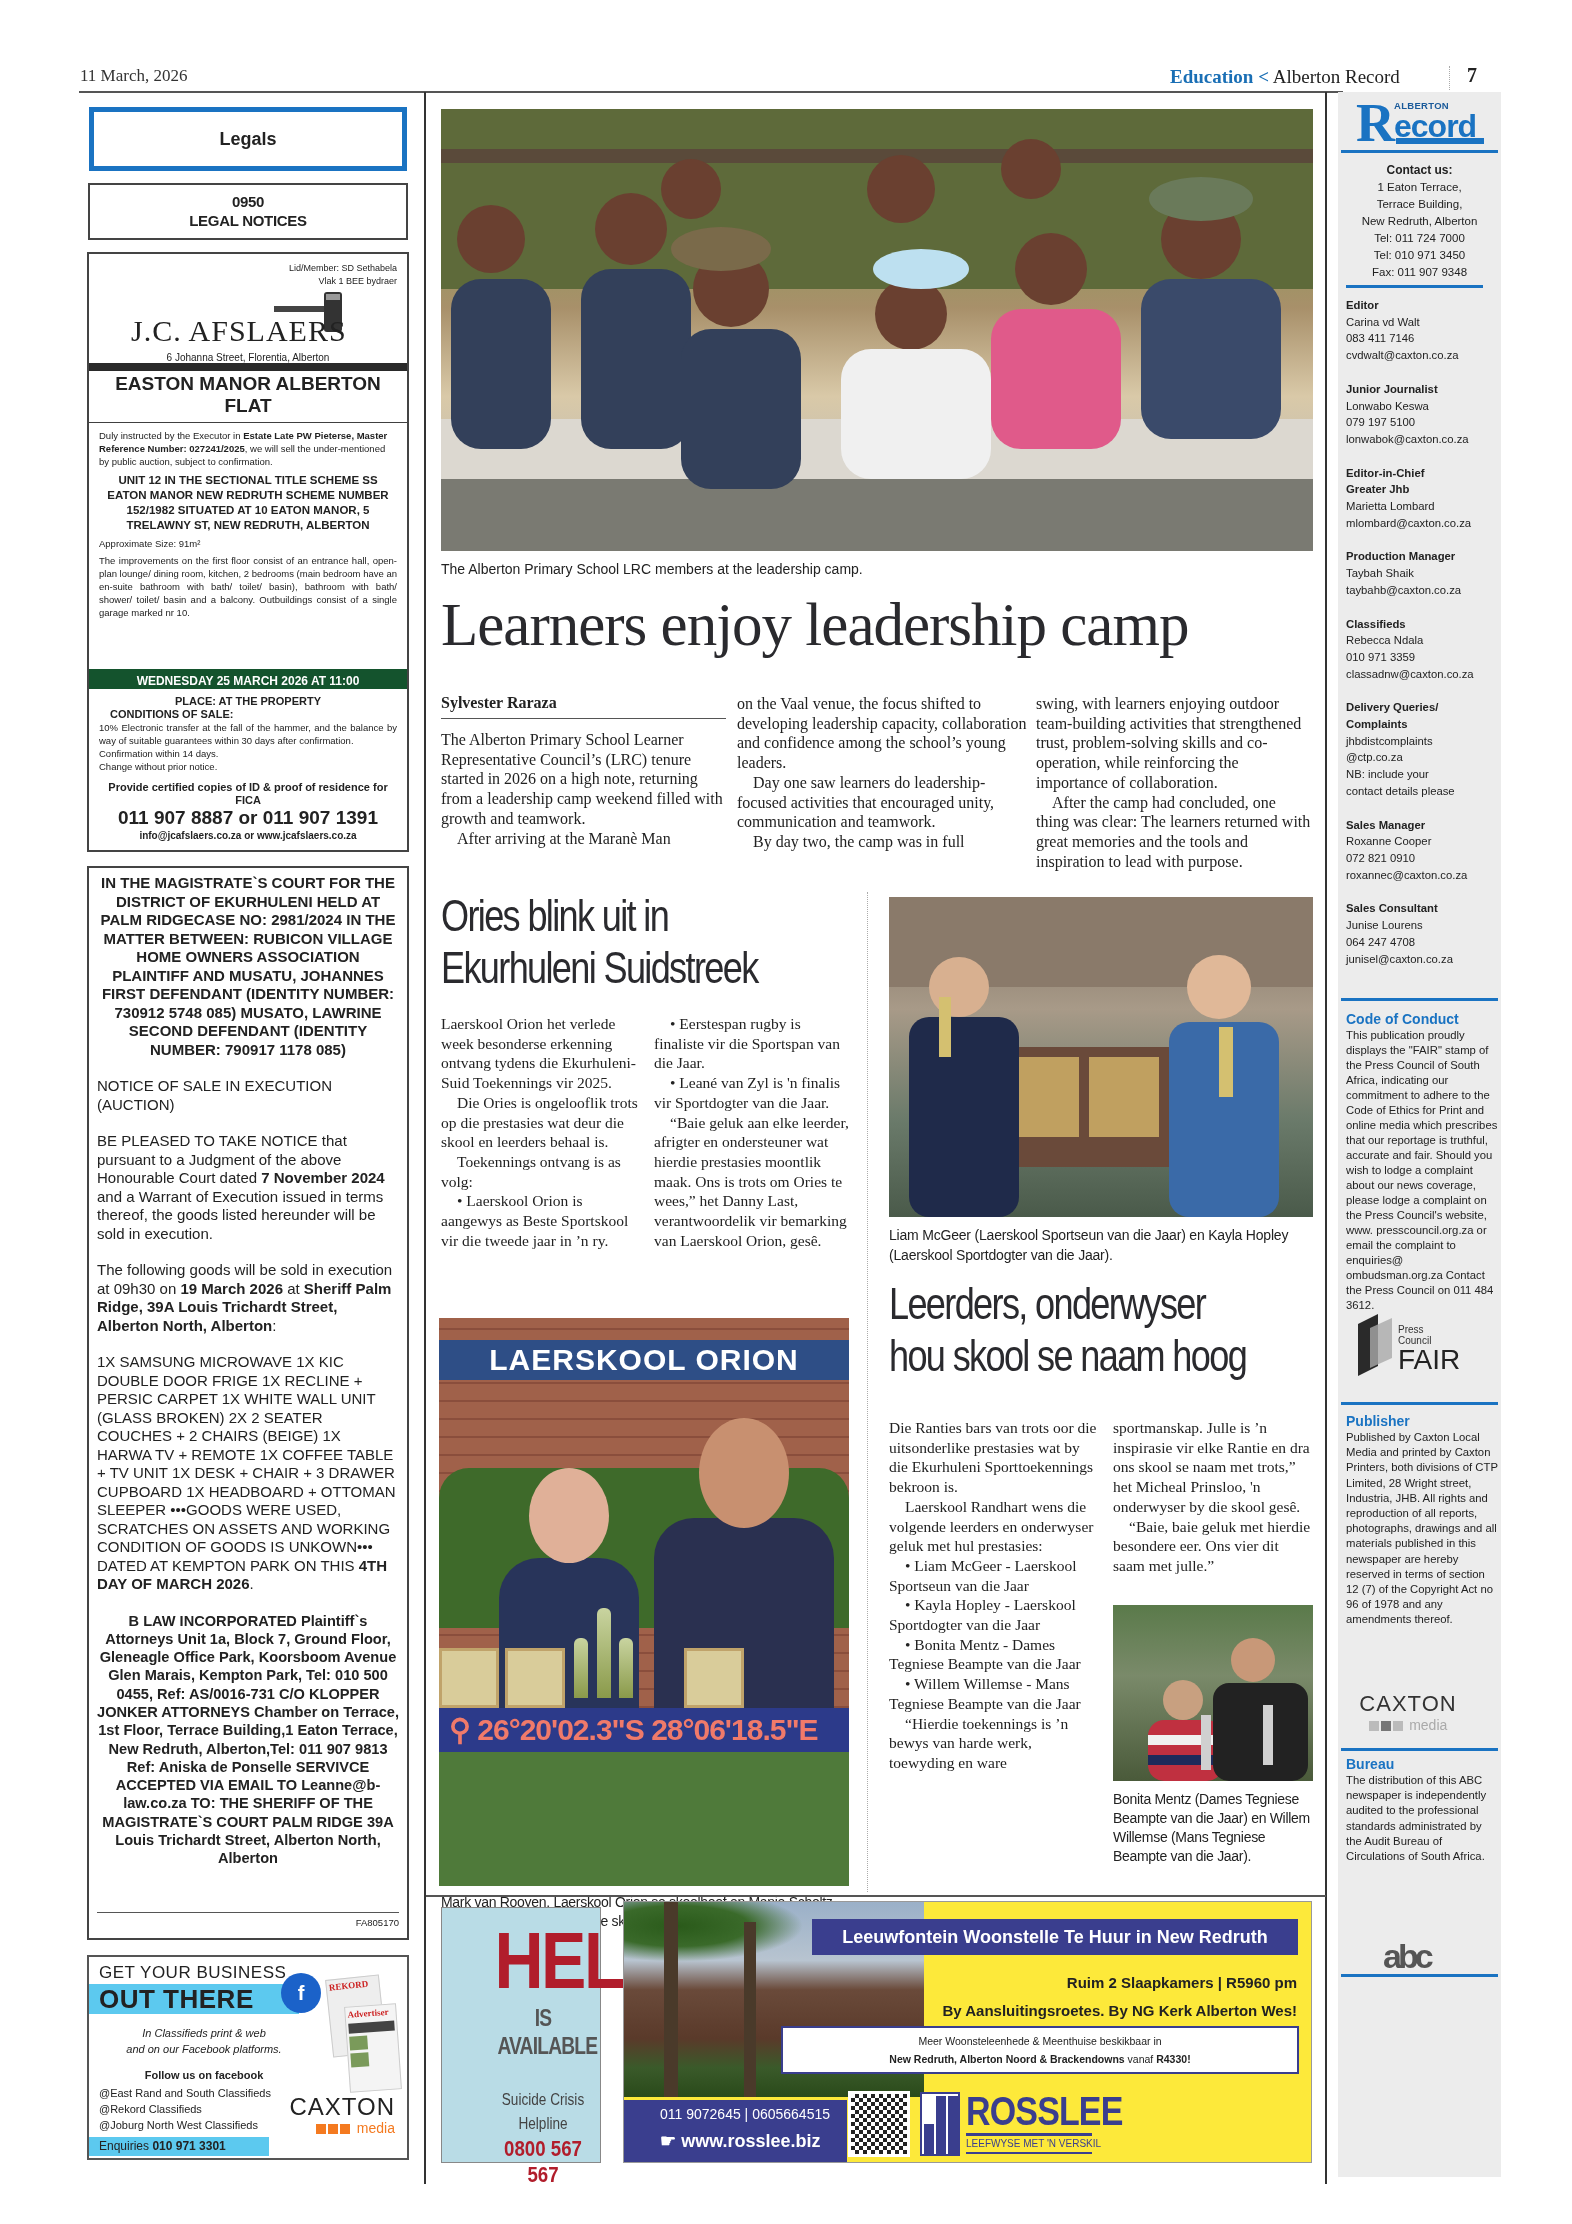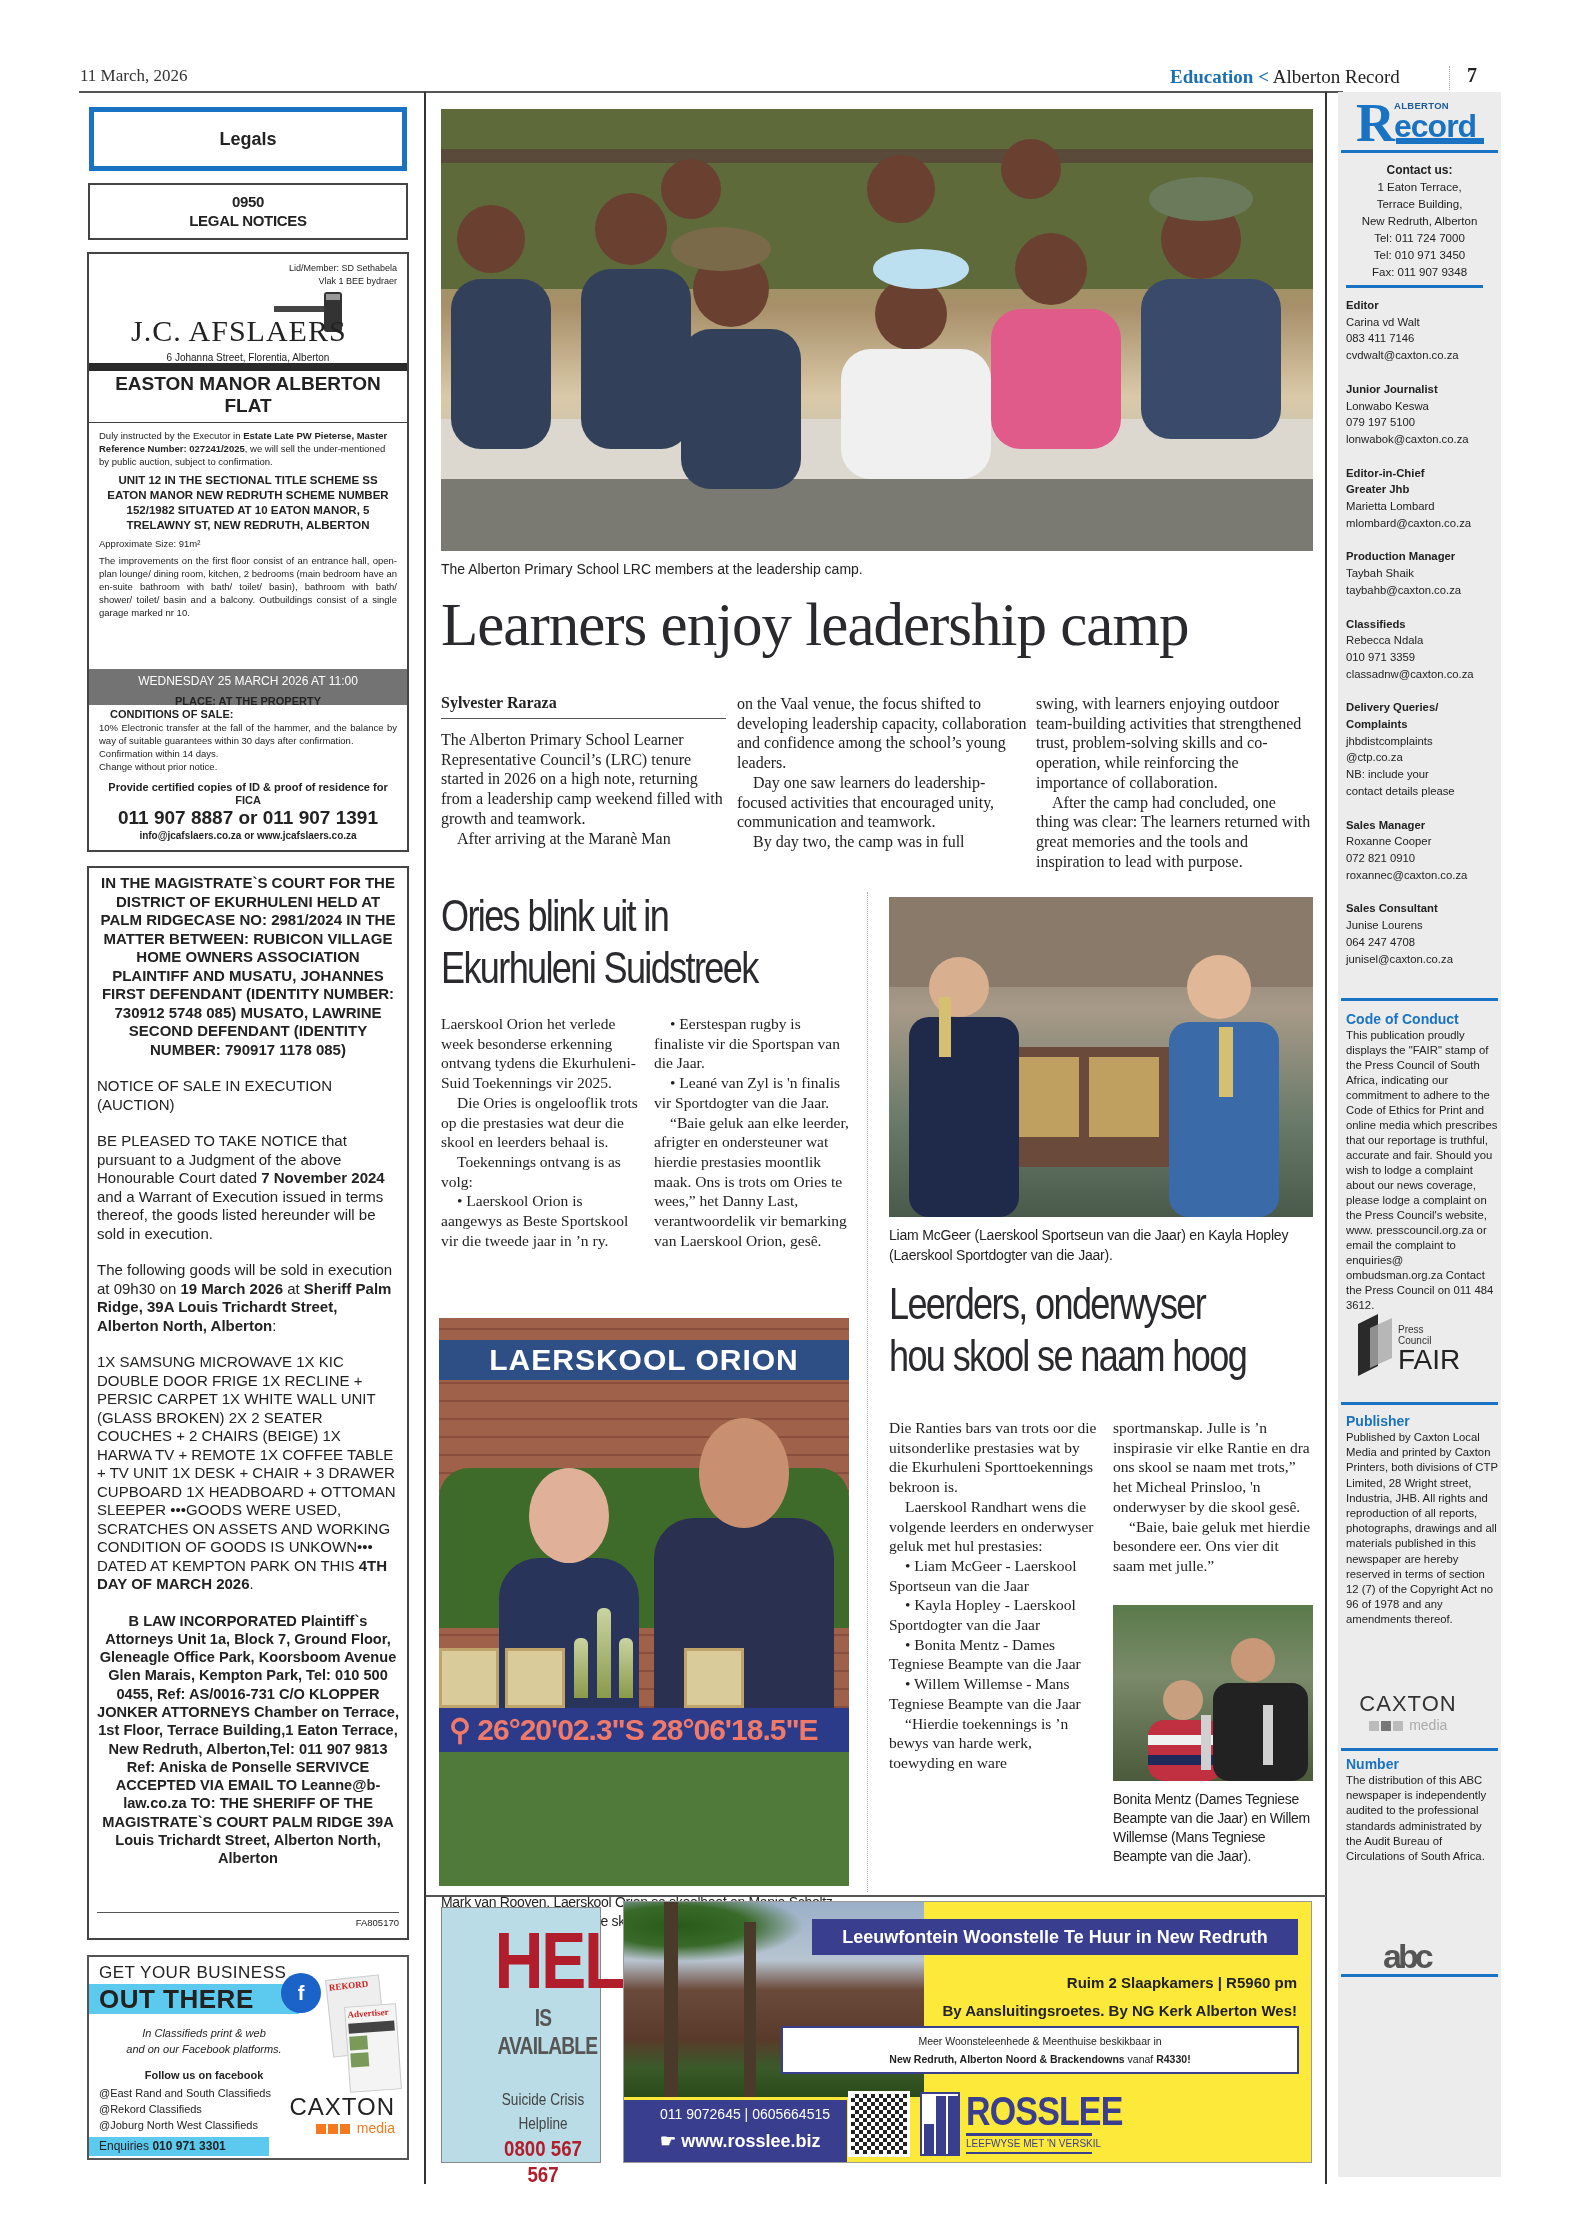--- a/index.html
+++ b/index.html
@@ -26,21 +26,21 @@
   #jc-member { position: absolute; right: 10px; top: 8px; text-align: right; font-size: 9px; line-height: 13px; }
   #jc-logo { position: absolute; left: 42px; top: 60px; font-family: "Liberation Serif", serif; font-size: 30px; letter-spacing: 1px; }
   #jc-hammer { position: absolute; left: 175px; top: 34px; width: 100px; height: 50px; }
   #jc-address { position: absolute; left: 0; width: 100%; top: 98px; text-align: center; font-size: 10px; }
   #jc-bar { position: absolute; left: 0; top: 109px; width: 100%; height: 8px; background: #2a2a2a; }
   #jc-title { position: absolute; left: 0; top: 119px; width: 100%; text-align: center; font-weight: bold; font-size: 19px; line-height: 22px; }
   #jc-body { position: absolute; left: 0; top: 168px; width: 100%; border-top: 1px solid #404040; padding: 6px 10px; font-size: 9.5px; line-height: 13px; }
   #jc-body b { font-weight: bold; }
   #jc-unit { text-align: center; font-weight: bold; font-size: 11.5px; line-height: 15px; margin: 5px 0 4px; }
   #jc-size { margin: 4px 0; }
-  #jc-date-bar { position: absolute; left: 0; top: 415px; width: 100%; height: 36px; background: #737373; color: #fff; text-align: center; font-weight: normal; font-size: 12px; line-height: 24px; }
+  #jc-date-bar { position: absolute; left: 0; top: 415px; width: 100%; height: 20px; background: #14532d; color: #fff; text-align: center; font-weight: bold; font-size: 12px; line-height: 24px; }
   #jc-cond { position: absolute; left: 0; top: 441px; width: 100%; padding: 0 10px; font-size: 9.5px; line-height: 13px; }
   #jc-place { text-align: center; font-weight: bold; font-size: 11px; }
   #jc-cond-title { font-weight: bold; font-size: 11px; margin-left: 11px; }
   #jc-fica { text-align: center; font-weight: bold; font-size: 11px; margin-top: 8px; }
   #jc-phones { text-align: center; font-weight: bold; font-size: 19px; line-height: 22px; }
   #jc-web { text-align: center; font-weight: bold; font-size: 10px; }
 
   #court { left: 87px; top: 866px; width: 322px; height: 1074px; border: 2px solid #444; padding: 6px 8px; font-size: 15px; line-height: 18.5px; color: #222; }
   #court .ctr { text-align: center; font-weight: bold; }
   #court p { margin-bottom: 18px; }
@@ -530,18 +530,18 @@
   <div id="sb-publisher">
     <div class="sb-h-blue">Publisher</div>
     <div>Published by Caxton Local Media and printed by Caxton Printers, both divisions of CTP Limited, 28 Wright street, Industria, JHB. All rights and reproduction of all reports, photographs, drawings and all materials published in this newspaper are hereby reserved in terms of section 12 (7) of the Copyright Act no 96 of 1978 and any amendments thereof.</div>
   </div>
   <div id="sb-caxton">
     <div class="word">CAXTON</div>
     <div><i class="sq"></i><i class="sq d"></i><i class="sq"></i> <span class="media">media</span></div>
   </div>
   <div class="sb-rule" style="top:1656px"></div>
   <div id="sb-audit">
-    <div class="sb-h-blue">Number</div>
+    <div class="sb-h-blue">Bureau</div>
     <div>The distribution of this ABC newspaper is independently audited to the professional standards administrated by the Audit Bureau of Circulations of South Africa.</div>
   </div>
   <div id="abc-logo">abc</div>
   <div class="sb-rule" style="top:1882px"></div>
 </div>
 
 </body></html>

